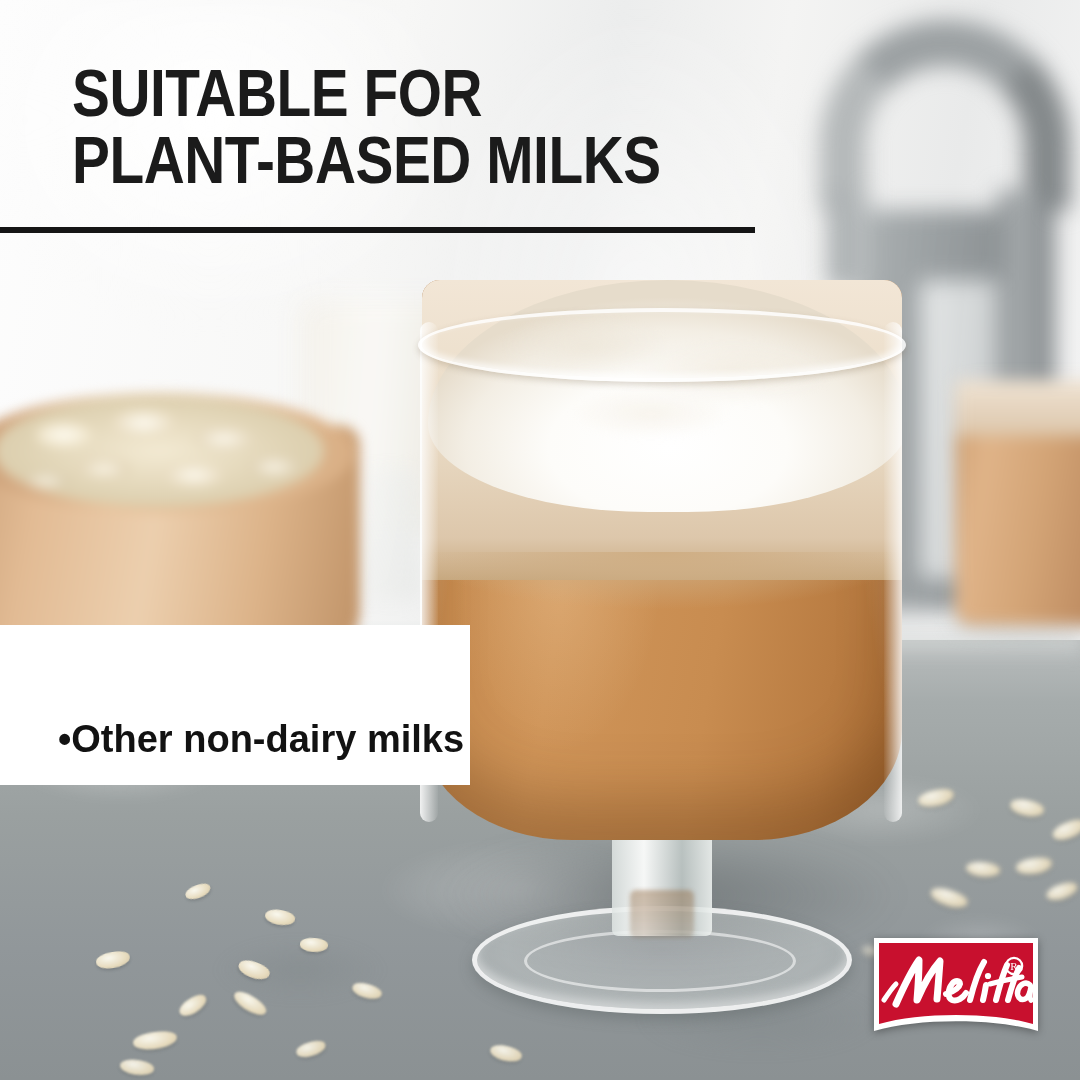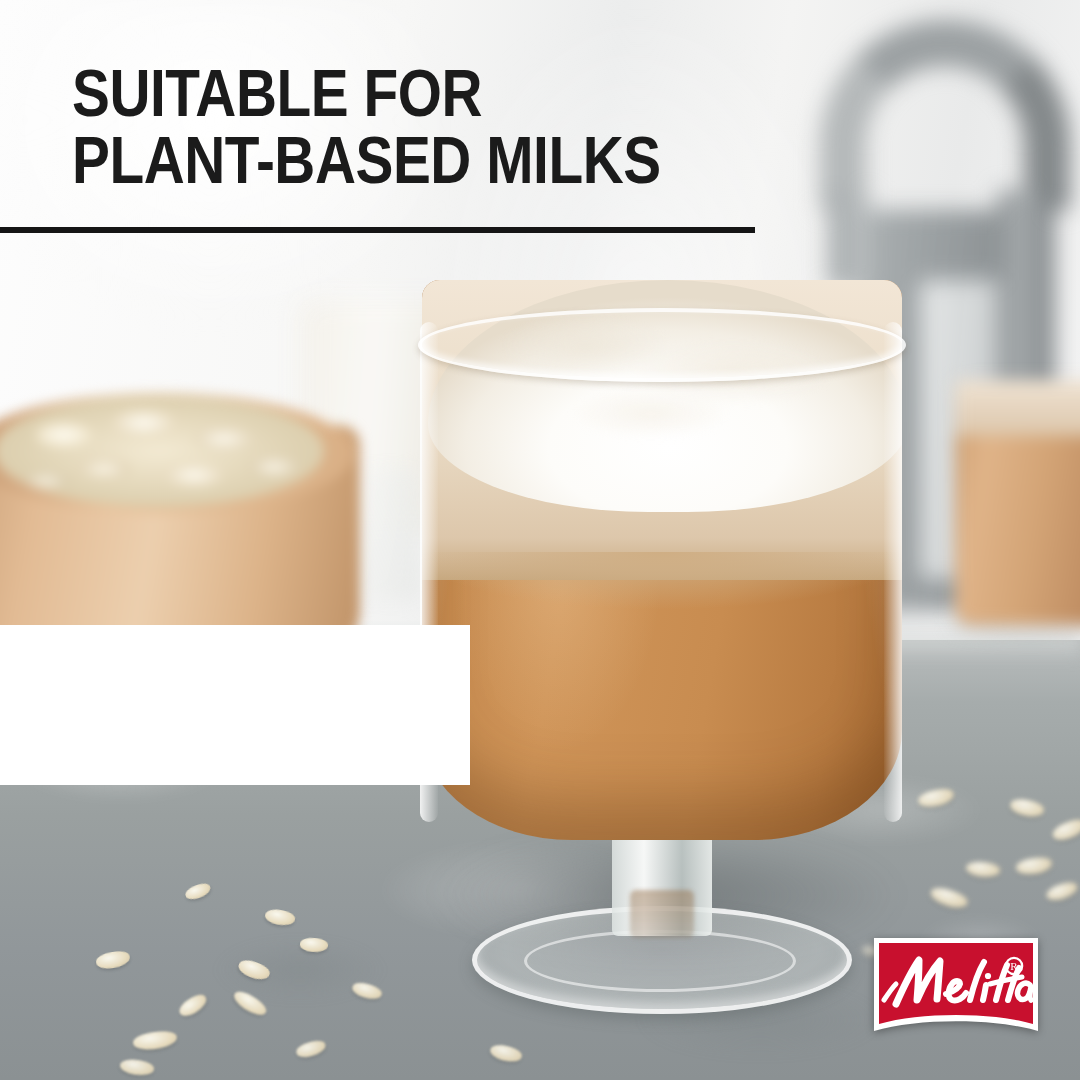--- a/index.html
+++ b/index.html
@@ -363,20 +363,21 @@
       </div>
   </div>
 
   <div class="headline">SUITABLE FOR
 PLANT-BASED MILKS</div>
 
   <div class="rule"></div>
 
   <div class="bullet-card">
   </div>
+  <div class="bullet-line l2">•Other non-dairy milks</div>
 
   <div class="logo">
     <svg viewBox="0 0 164 100" xmlns="http://www.w3.org/2000/svg" aria-hidden="true">
 
       <path id="logo-border" d="M0,0 L164,0 L164,93 C120,80 44,80 0,93 Z" fill="#ffffff"></path>
 
       <path id="logo-field" d="M5,5 L159,5 L159,86 C118,74 46,74 5,86 Z" fill="#C8102E"></path>
 
       <g fill="none" stroke="#ffffff" stroke-linecap="round" stroke-linejoin="round">
 

